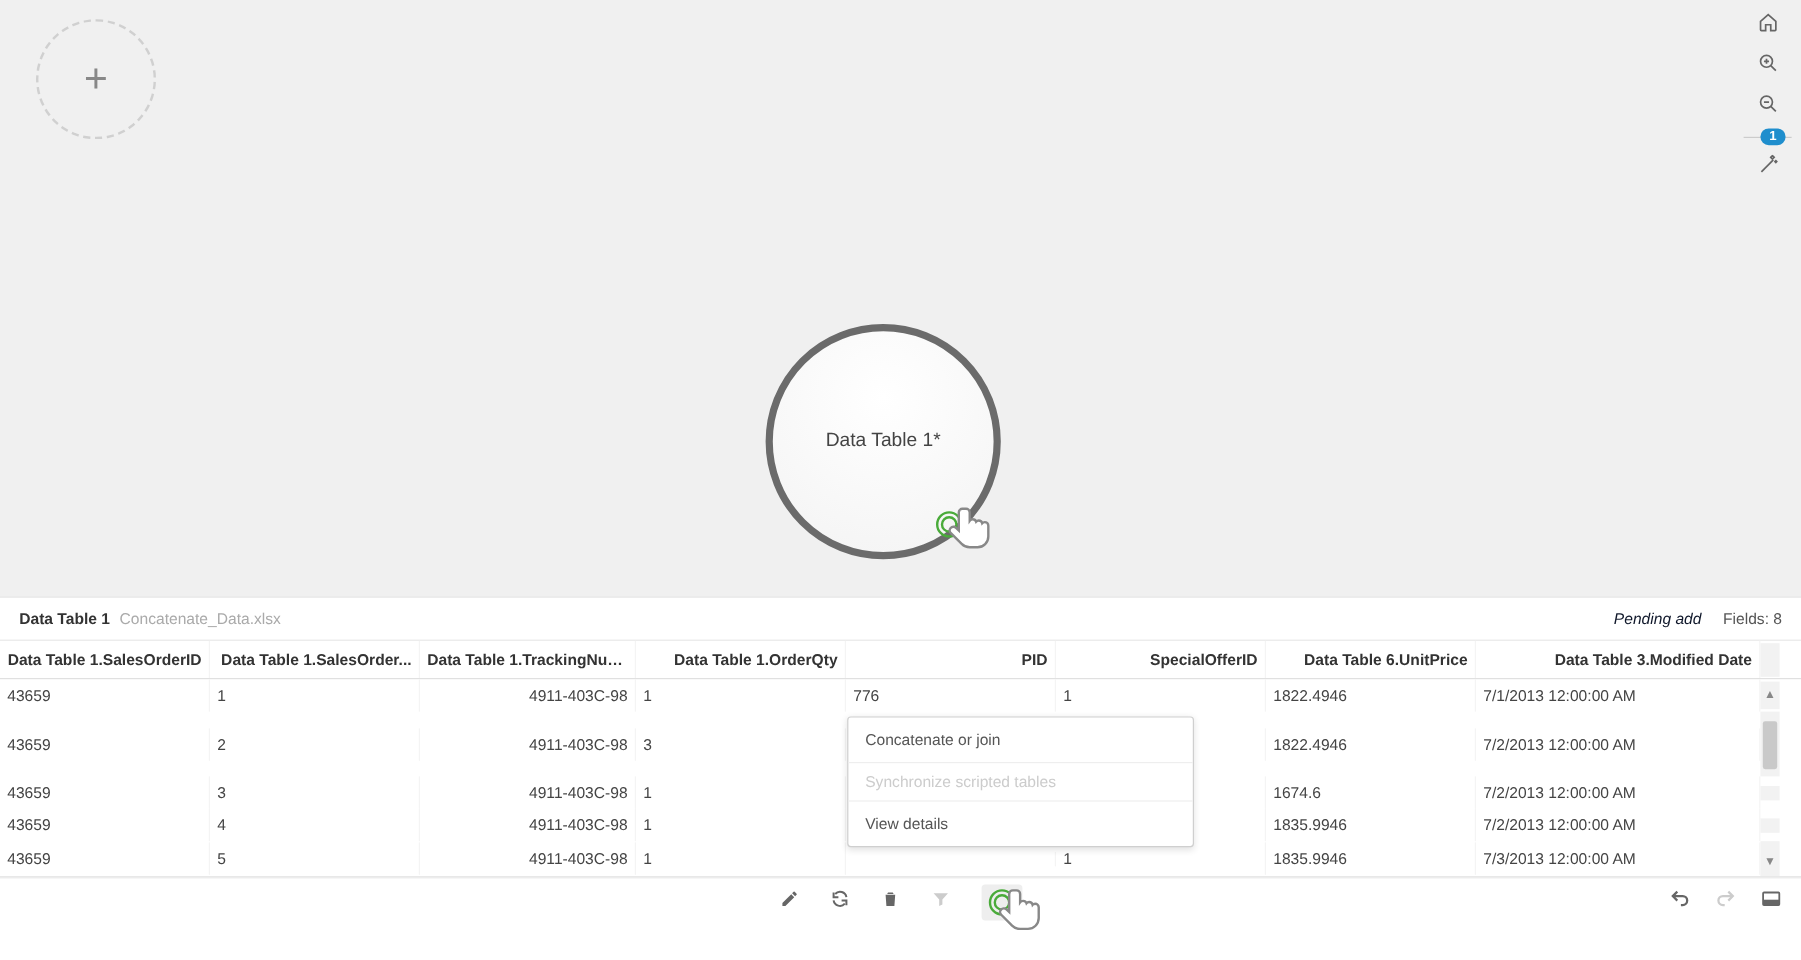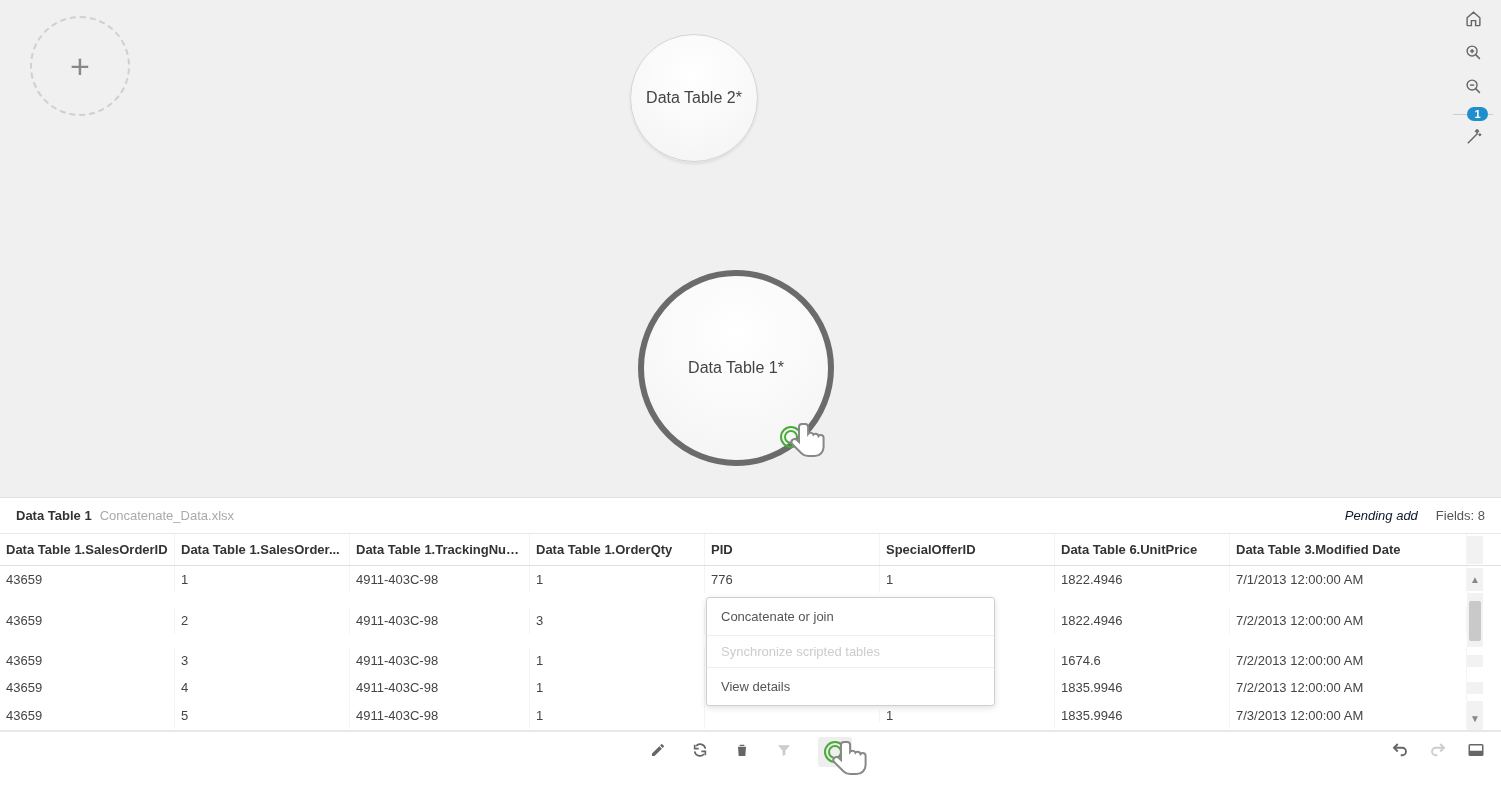--- a/index.html
+++ b/index.html
@@ -143,21 +143,21 @@
 .grid-row {
   display: grid;
   grid-template-columns: 175px 175px 180px 175px 175px 175px 175px 237px 16px;
   align-items: center;
 }
 .grid-header { border-bottom: 1px solid #e0e0e0; font-weight: bold; color: #333; }
 .grid-header .cell { white-space: nowrap; overflow: hidden; text-overflow: ellipsis; padding: 8px 6px; }
 .grid-body .cell { padding: 6px 6px; color: #444; }
 .cell { border-right: 1px solid #f4f4f4; font-size: 13px; }
 .cell.num { text-align: left; padding-right: 14px; }
-.cell.txt { text-align: left; padding-left: 6px; }
+.cell.txt { text-align: right; padding-left: 6px; }
 .cell.date { padding-right: 8px; }
 .scrollbar-col { background: #f2f2f2; border-right: none; display: flex; flex-direction: column; align-items: center; justify-content: flex-start; }
 .scroll-arrow { font-size: 10px; color: #888; cursor: pointer; }
 .scroll-thumb { width: 12px; background: #c9c9c9; border-radius: 2px; margin-top: 2px; }
 .context-menu {
   position: absolute;
   top: 597px;
   left: 706px;
   width: 289px;
   background: #fff;
@@ -204,23 +204,20 @@
 </style>
 </head>
 <body>
 
 <div class="canvas">
 
   <div class="add-node">
     <span class="plus-icon">+</span>
   </div>
 
-  <div class="node-small">
-    <span class="node-label">Data Table 2*</span>
-  </div>
 
   <div class="node-large">
     <span class="node-label">Data Table 1*</span>
     <div class="green-target" style="bottom:12px; right:26px; position:absolute;"></div>
   </div>
 
   <div class="cursor-hand" style="top:420px; left:786px;">
     <svg viewBox="0 0 44 48">
         <path d="M16 4c-1.6 0-3 1.3-3 3v15l-2.3-2.2c-1.3-1.2-3.3-1.1-4.5.2-1.1 1.2-1 3.1.2 4.3l9 9c1.8 1.8 4.2 2.8 6.7 2.8h6.5c5 0 9-4 9-9v-9c0-1.6-1.3-3-3-3-.8 0-1.6.3-2.1.9-.3-1.3-1.5-2.3-2.9-2.3-.9 0-1.7.4-2.2 1-.4-1.2-1.5-2-2.8-2-1 0-1.9.5-2.5 1.3V7c0-1.7-1.4-3-3-3z" fill="#fff" stroke="#888" stroke-width="2"></path>
       </svg>

